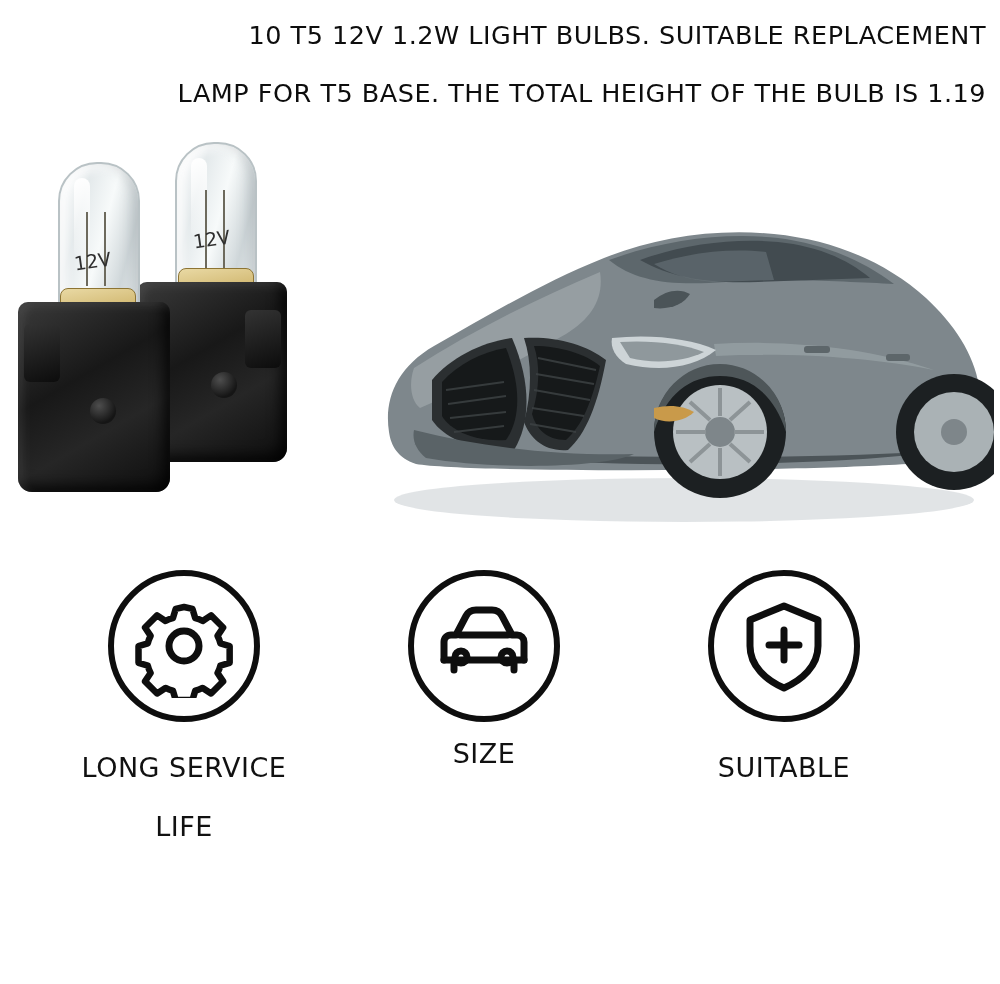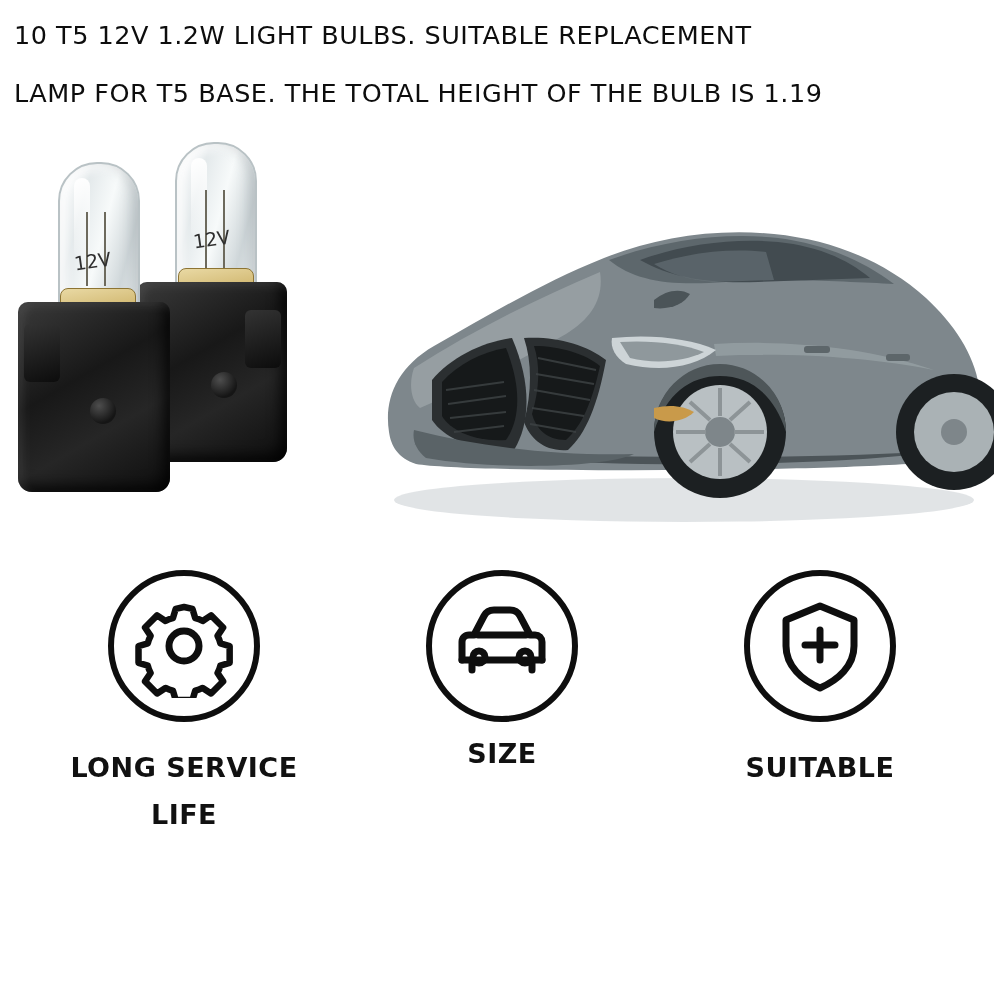--- a/index.html
+++ b/index.html
@@ -12,21 +12,21 @@
     height: 984px;
     font-family: "DejaVu Sans", sans-serif;
     color: #111111;
     overflow: hidden;
     position: relative;
   }
 
   
   .headline {
     padding: 6px 14px 0 14px;
-    text-align: left;
+    text-align: right;
   }
   .headline p {
     margin: 0;
     font-size: 25.5px;
     line-height: 58px;
     letter-spacing: 0.5px;
     white-space: nowrap;
     color: #0d0d0d;
   }
 
@@ -116,23 +116,22 @@
     right: 6px;
     top: 0;
     width: 640px;
     height: 410px;
   }
   .car-svg { display: block; }
 
   
   .features {
     display: flex;
-    justify-content: space-between;
+    justify-content: flex-start;
     padding: 18px 30px 0 34px;
-    font-weight: bold;
   }
   .feature {
     width: 300px;
     text-align: center;
   }
   .feature .icon-circle {
     width: 152px;
     height: 152px;
     margin: 0 auto;
     border: 6px solid #0e0e0e;
@@ -263,21 +262,21 @@
   <div class="feature">
     <div class="icon-circle">
       <svg width="104" height="104" viewBox="0 0 104 104">
         <g fill="none" stroke="#0e0e0e" stroke-width="7" stroke-linejoin="round">
           <path d="M52 10 l9 2 3 10 a31 31 0 0 1 8 3 l9-6 13 13 -6 9 a31 31 0 0 1 3 8 l10 3 0 18 -10 3 a31 31 0 0 1 -3 8 l6 9 -13 13 -9 -6 a31 31 0 0 1 -8 3 l-3 10 -18 0 -3 -10 a31 31 0 0 1 -8 -3 l-9 6 -13 -13 6 -9 a31 31 0 0 1 -3 -8 l-10 -3 0 -18 10 -3 a31 31 0 0 1 3 -8 l-6 -9 13 -13 9 6 a31 31 0 0 1 8 -3 l3 -10 z" transform="translate(0,0) scale(0.93) translate(4,4)"></path>
           <circle cx="52" cy="52" r="15"></circle>
         </g>
       </svg>
     </div>
     <div class="caption">LONG SERVICE</div>
-    <div class="caption" style="margin-top:0">LIFE</div>
+    <div class="caption" style="margin-top:12px">LIFE</div>
   </div>
 
   <div class="feature">
     <div class="icon-circle">
       <svg width="108" height="104" viewBox="0 0 108 104">
         <g fill="none" stroke="#0e0e0e" stroke-width="7" stroke-linecap="round" stroke-linejoin="round">
           <path d="M14 66 L14 48 C14 44 17 41 21 41 L26 41 L36 22 C38 18 42 16 46 16 L62 16 C66 16 70 18 72 22 L82 41 L87 41 C91 41 94 44 94 48 L94 66"></path>
           <path d="M14 66 L94 66"></path>
           <path d="M30 41 L78 41"></path>
           <path d="M24 66 L24 76 M84 66 L84 76"></path>

